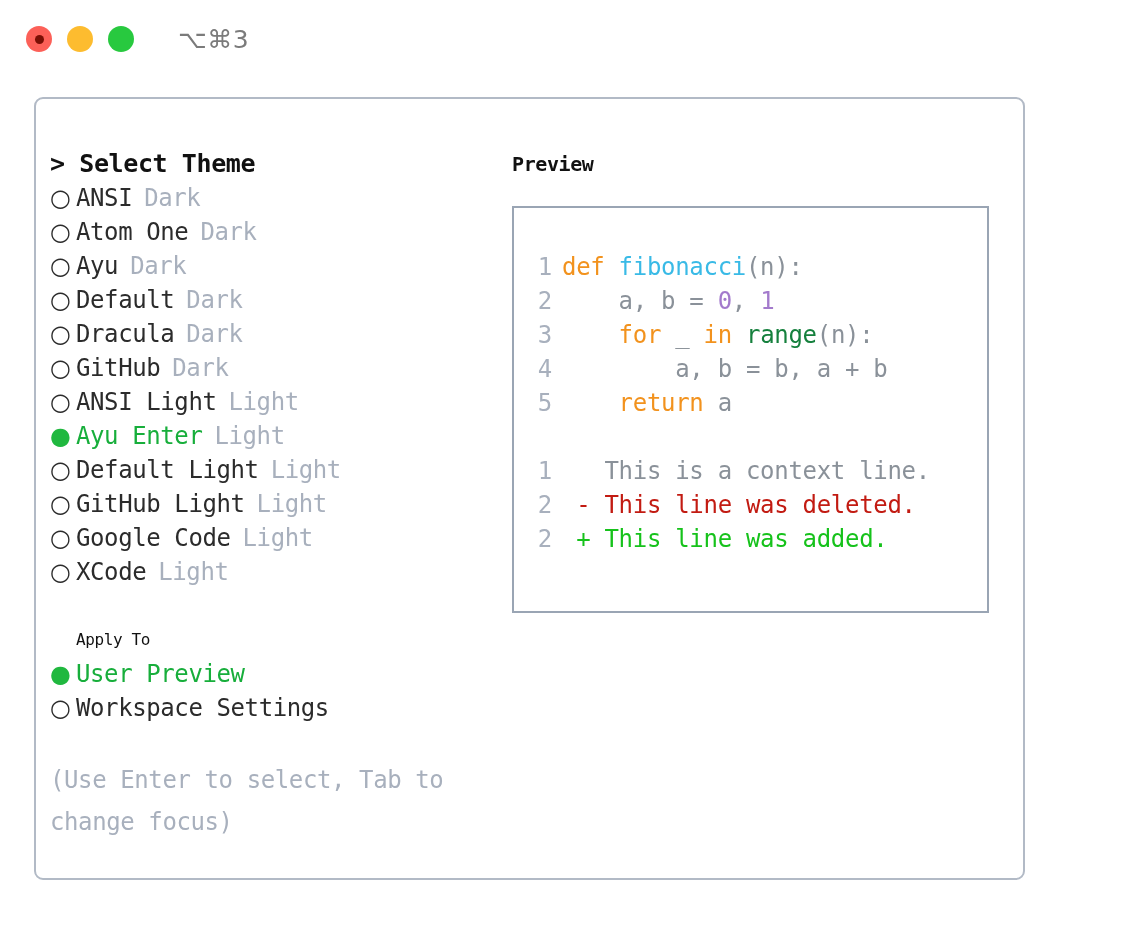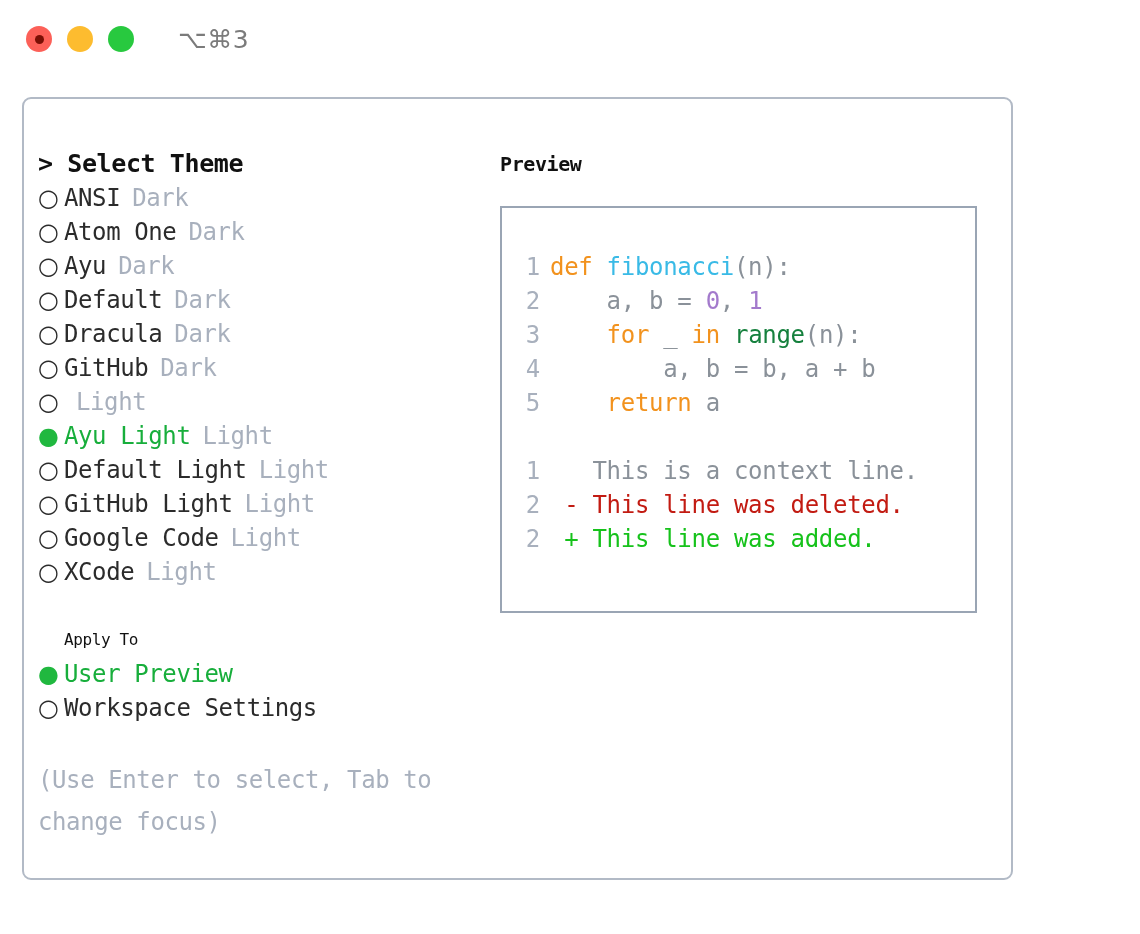--- a/index.html
+++ b/index.html
@@ -48,21 +48,21 @@
     margin-left: 44px;
     font-size: 25px;
     color: #7b7b7b;
     letter-spacing: 0.5px;
     font-family: "DejaVu Sans", sans-serif;
   }
 
   
   .panel {
     position: absolute;
-    left: 22px; top: 97px;
+    left: 34px; top: 97px;
     width: 991px;
     height: 783px;
     border: 2px solid #b2bac6;
     border-radius: 9px;
     background: #ffffff;
   }
 
   .columns { display: flex; height: 100%; }
   .left-col  { width: 466px; padding: 48px 0 0 14px; }
   .right-col { flex: 1; padding: 48px 0 0 10px; }
@@ -179,22 +179,22 @@
 
       <div class="left-col">
         <div class="section-head">&gt; Select Theme</div>
         <div class="list" id="theme-list">
             <div class="row"><span class="marker">○</span><span class="label">ANSI</span><span class="variant">Dark</span></div>
             <div class="row"><span class="marker">○</span><span class="label">Atom One</span><span class="variant">Dark</span></div>
             <div class="row"><span class="marker">○</span><span class="label">Ayu</span><span class="variant">Dark</span></div>
             <div class="row"><span class="marker">○</span><span class="label">Default</span><span class="variant">Dark</span></div>
             <div class="row"><span class="marker">○</span><span class="label">Dracula</span><span class="variant">Dark</span></div>
             <div class="row"><span class="marker">○</span><span class="label">GitHub</span><span class="variant">Dark</span></div>
-            <div class="row"><span class="marker">○</span><span class="variant">Light</span></div>
-            <div class="row"><span class="marker on">●</span><span class="label sel">Ayu Light</span><span class="variant">Light</span></div>
+            <div class="row"><span class="marker">○</span><span class="label">ANSI Light</span><span class="variant">Light</span></div>
+            <div class="row"><span class="marker on">●</span><span class="label sel">Ayu Enter</span><span class="variant">Light</span></div>
             <div class="row"><span class="marker">○</span><span class="label">Default Light</span><span class="variant">Light</span></div>
             <div class="row"><span class="marker">○</span><span class="label">GitHub Light</span><span class="variant">Light</span></div>
             <div class="row"><span class="marker">○</span><span class="label">Google Code</span><span class="variant">Light</span></div>
             <div class="row"><span class="marker">○</span><span class="label">XCode</span><span class="variant">Light</span></div>
           </div>
 
         <div class="apply-head">Apply To</div>
         <div class="list" id="apply-list">
             <div class="row"><span class="marker on">●</span><span class="label sel">User Preview</span></div>
             <div class="row"><span class="marker">○</span><span class="label">Workspace Settings</span></div>

